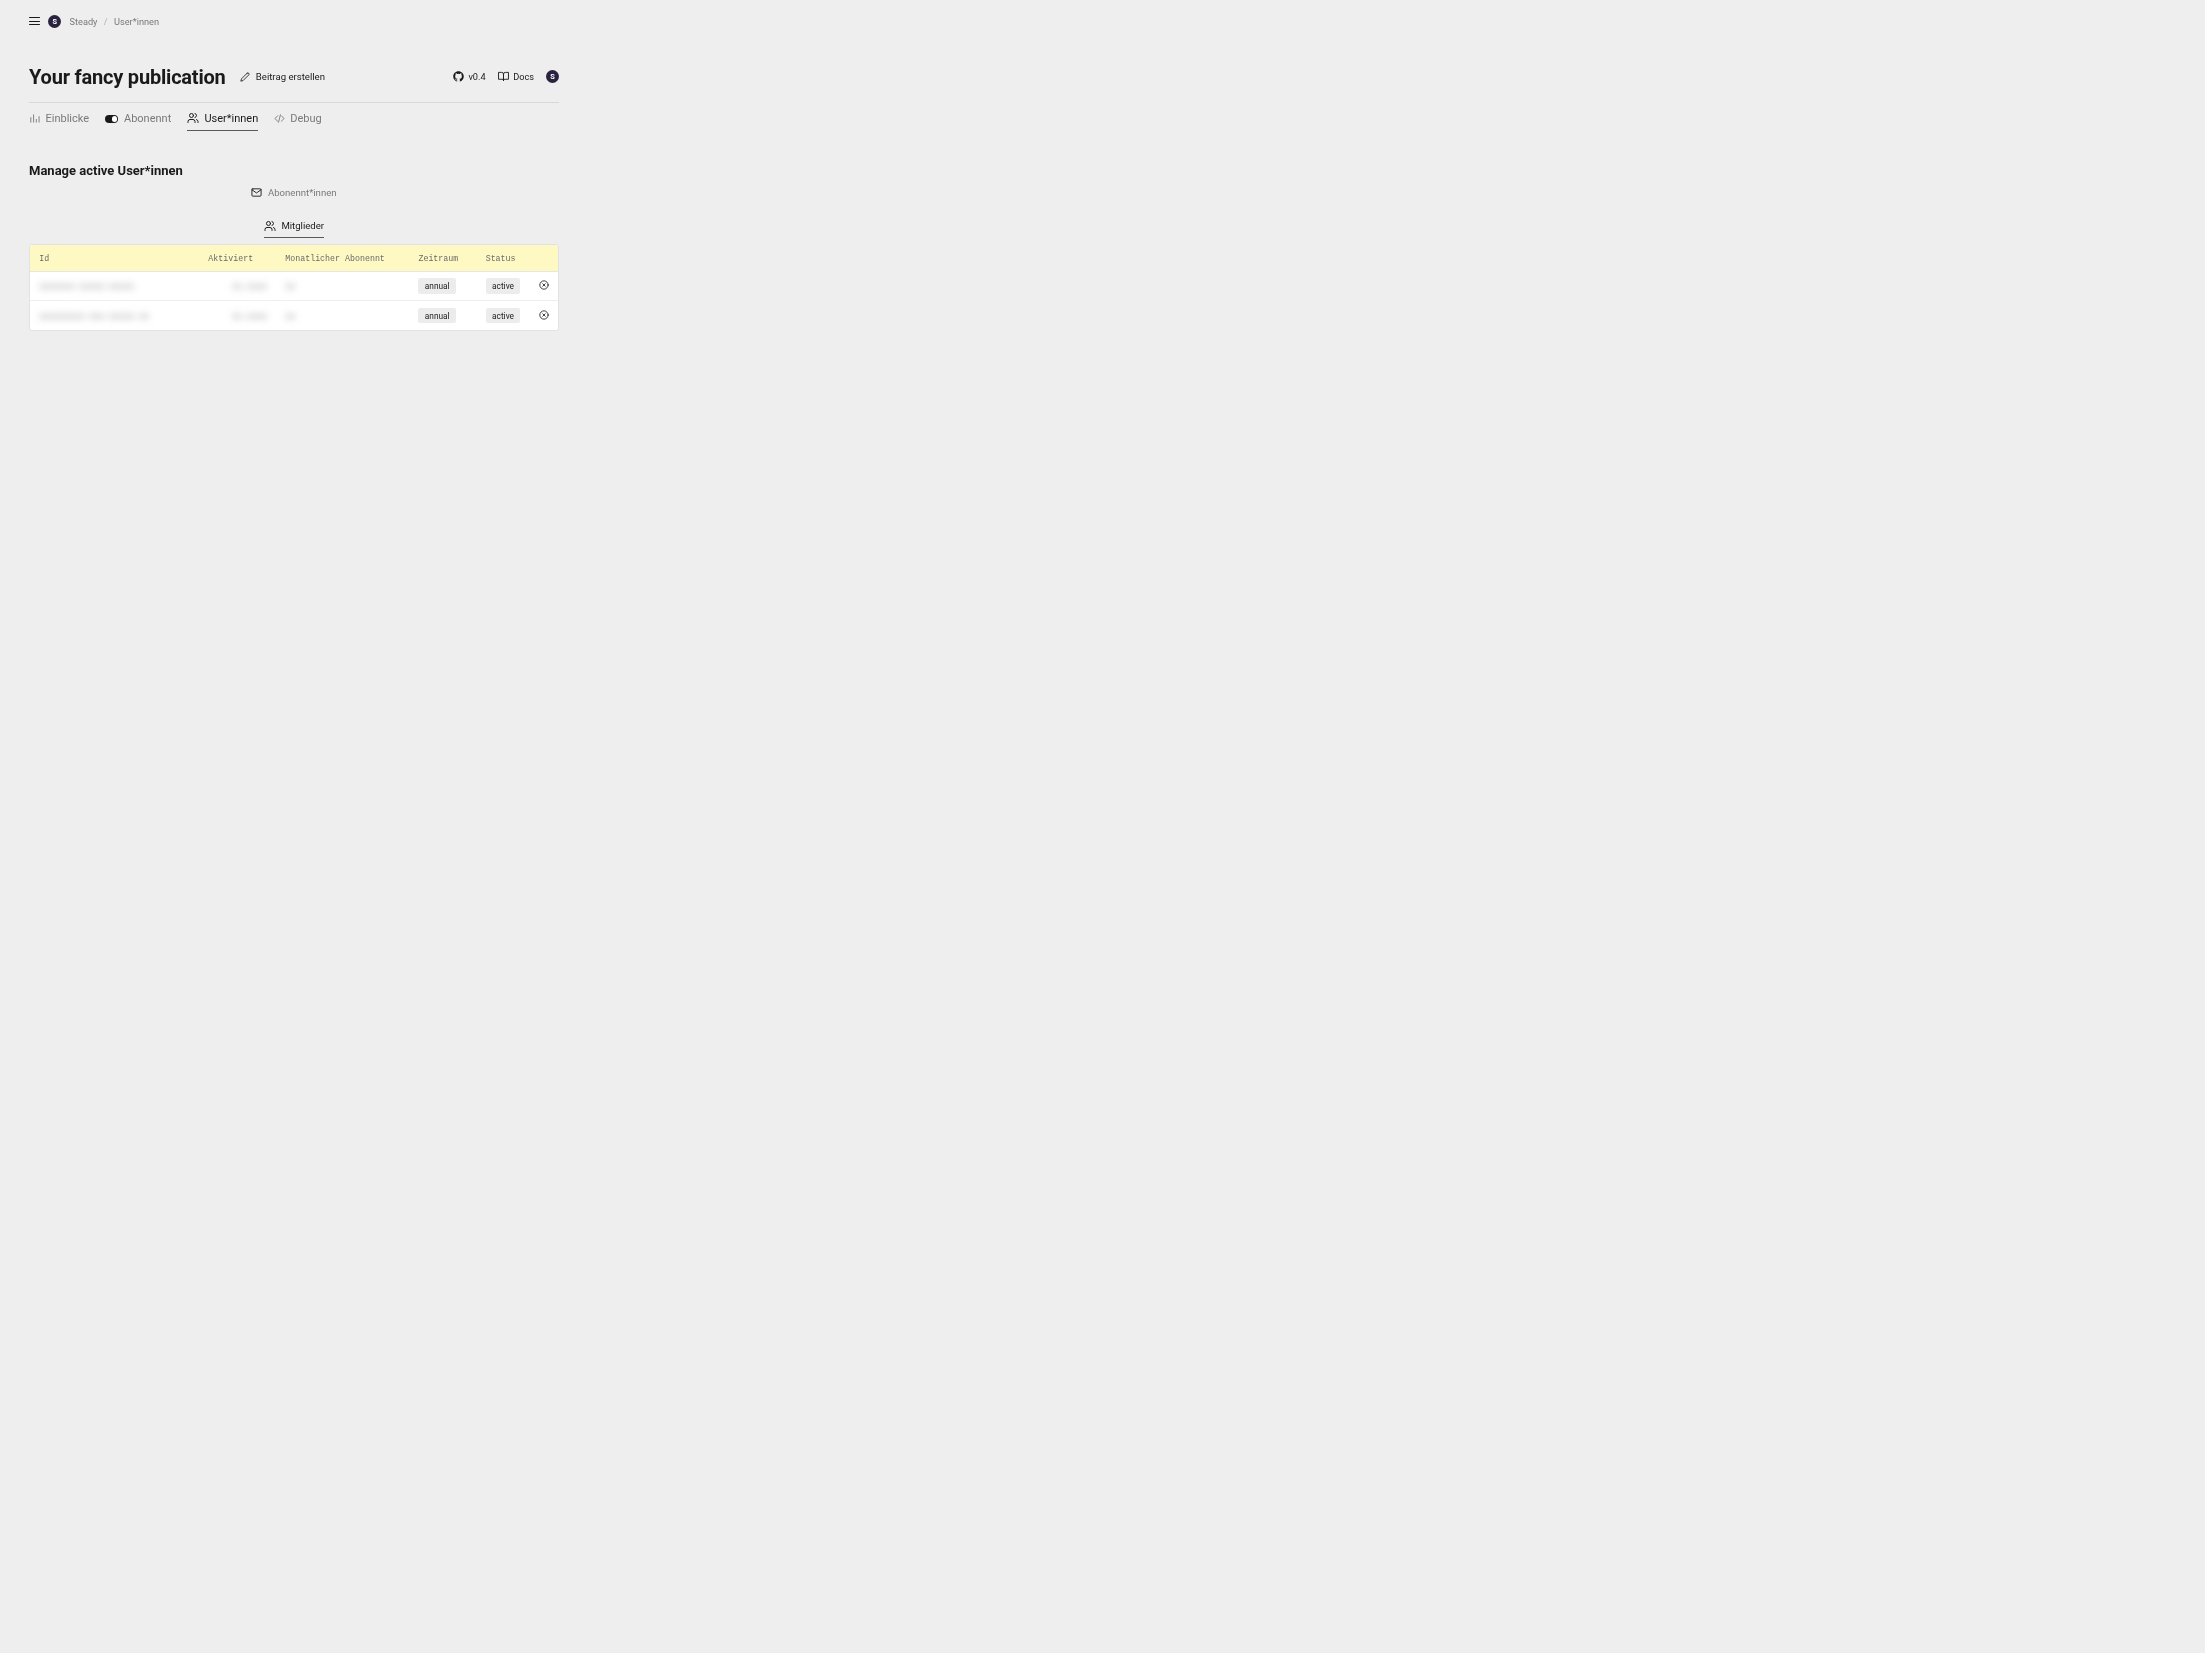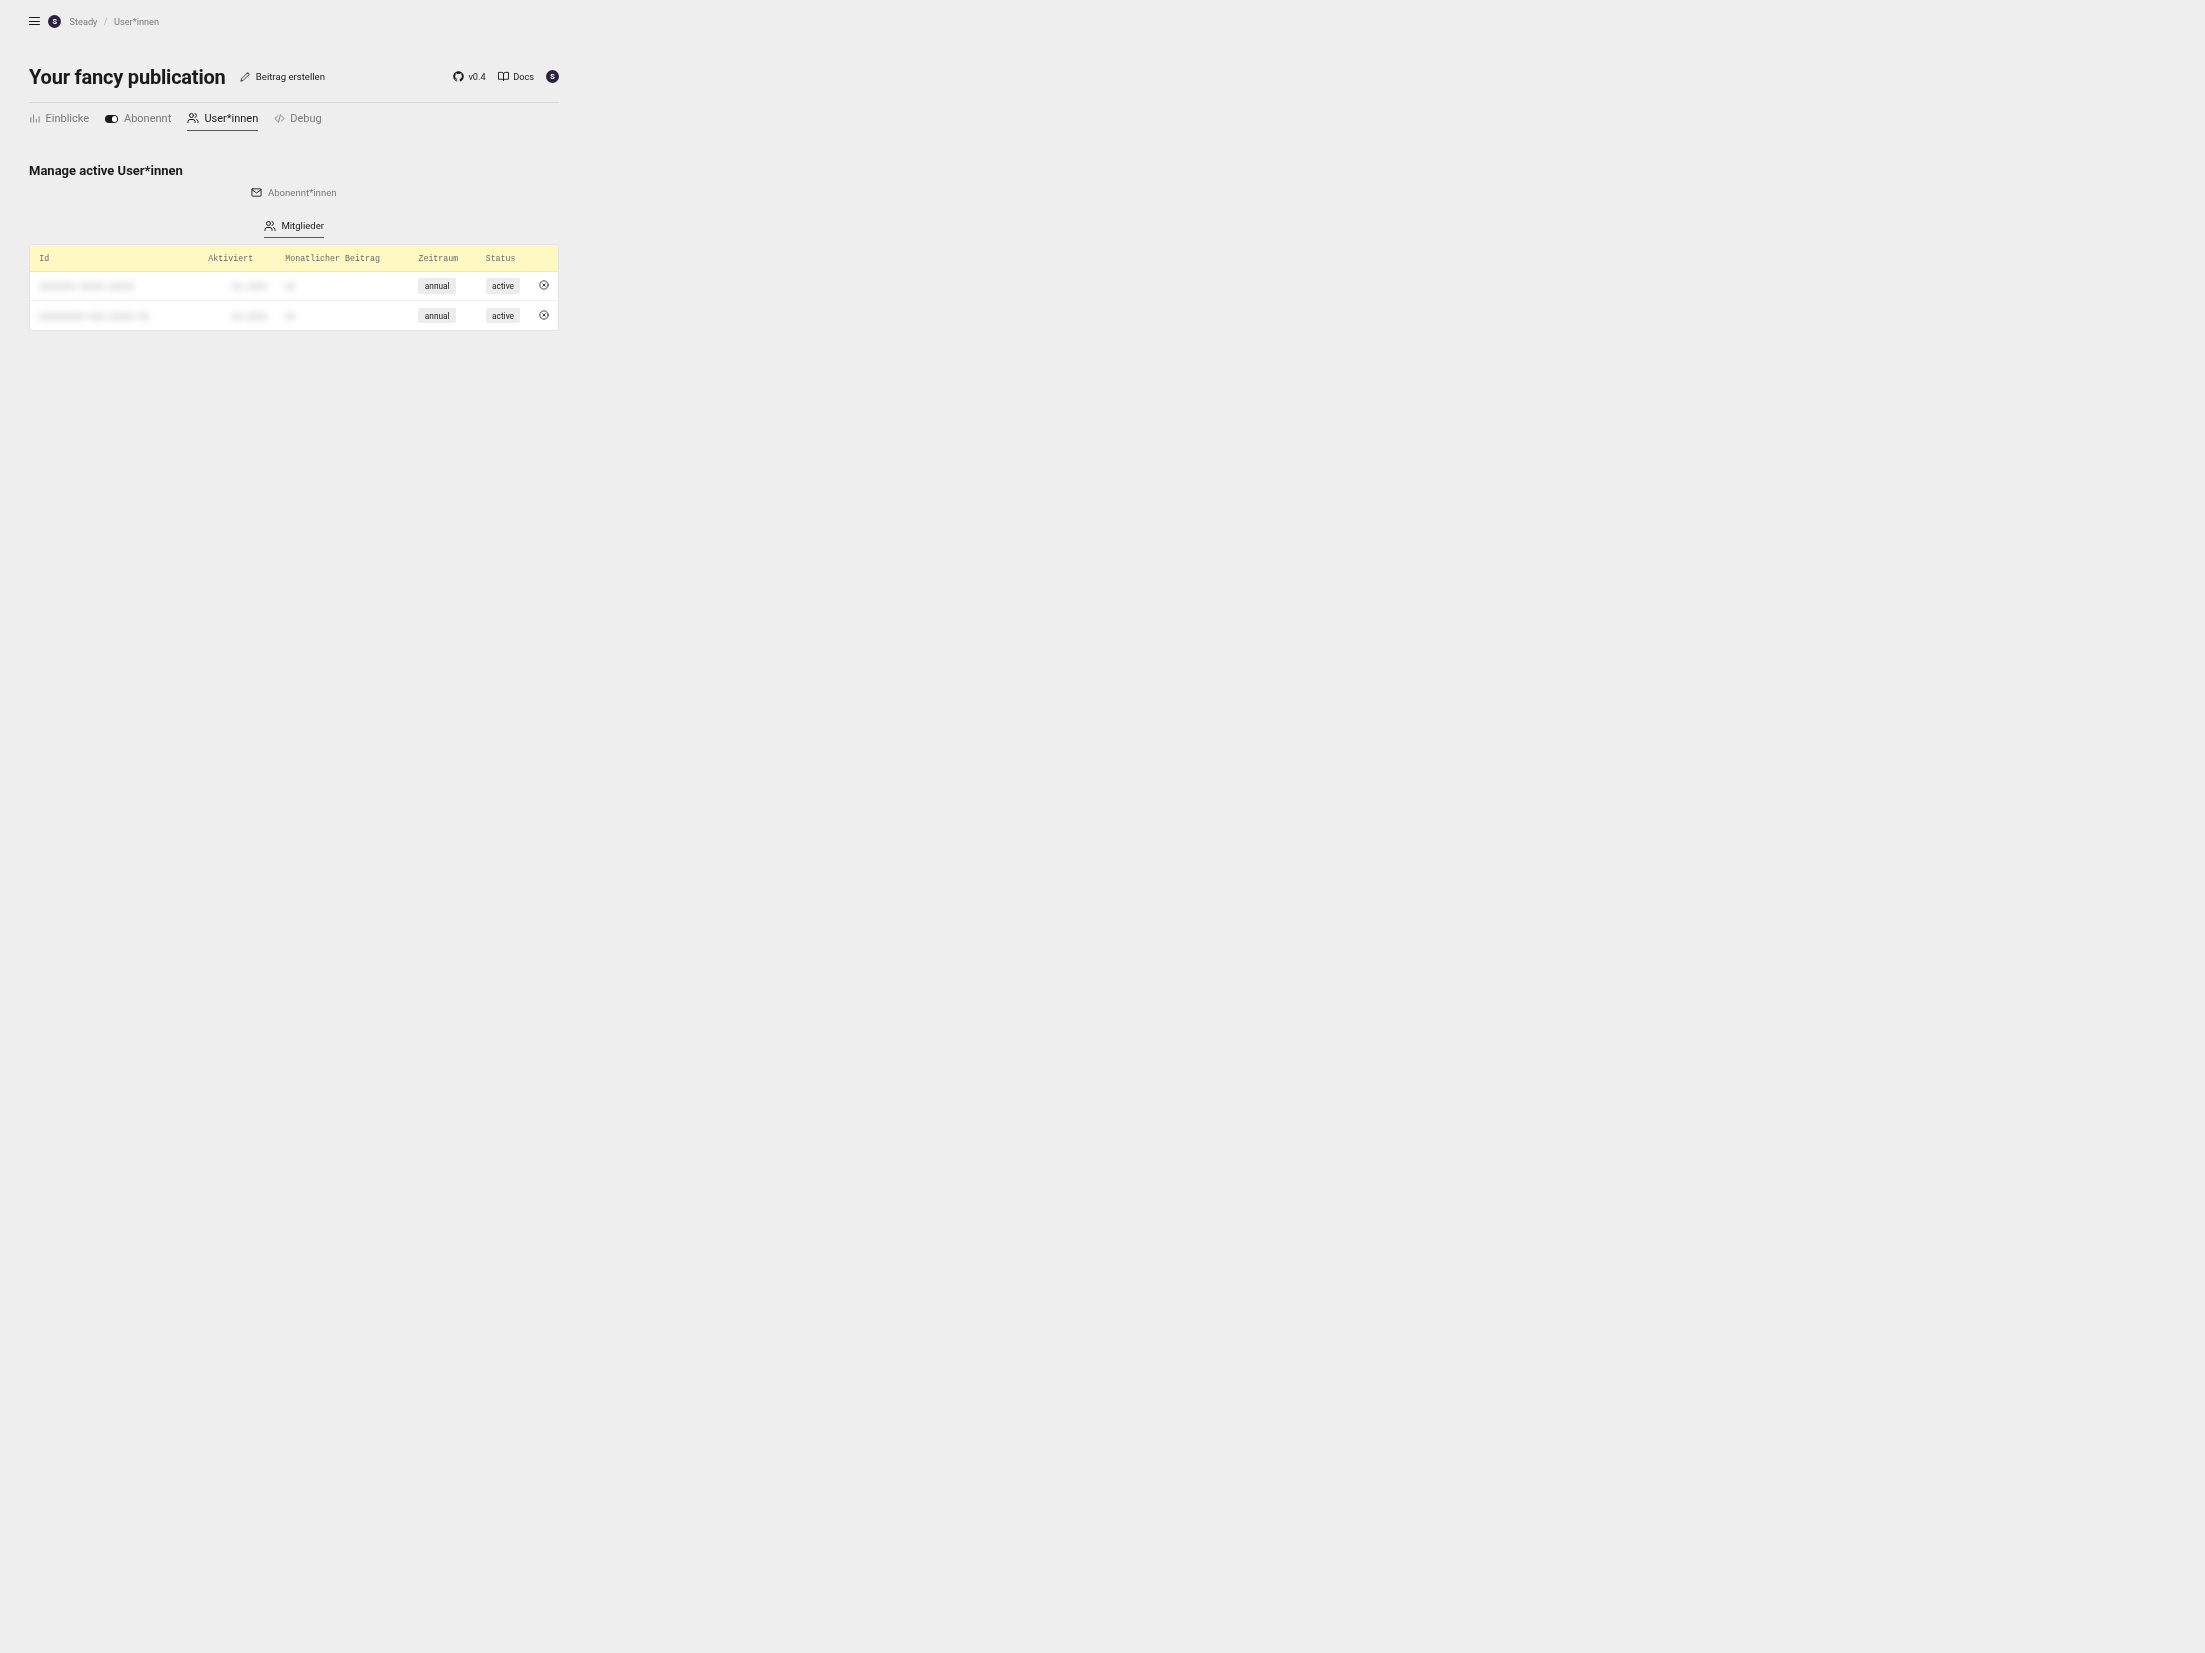--- a/index.html
+++ b/index.html
@@ -249,21 +249,21 @@
           <col class="c-akt">
           <col class="c-monat">
           <col class="c-zeit">
           <col class="c-stat">
           <col class="c-act">
       </colgroup>
       <thead>
         <tr>
           <th>Id</th>
           <th class="col-aktiviert">Aktiviert</th>
-          <th>Monatlicher Beitrag</th>
+          <th>Monatlicher Abonennt</th>
           <th>Zeitraum</th>
           <th>Status</th>
           <th></th>
         </tr>
       </thead>
       <tbody id="table-body">
           <tr>
             <td><span class="blur">xxxxxxx-xxxxx-xxxxx</span></td>
             <td style="text-align:right"><span class="blur">xx.xxxx</span></td>
             <td><span class="blur">xx</span></td>

